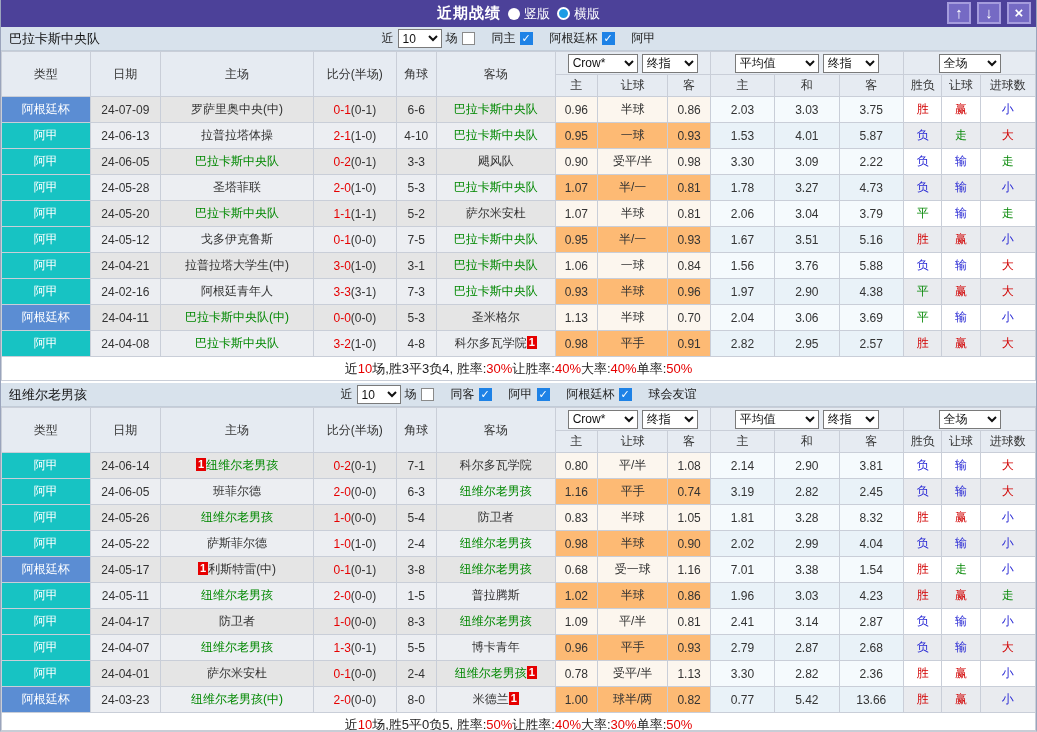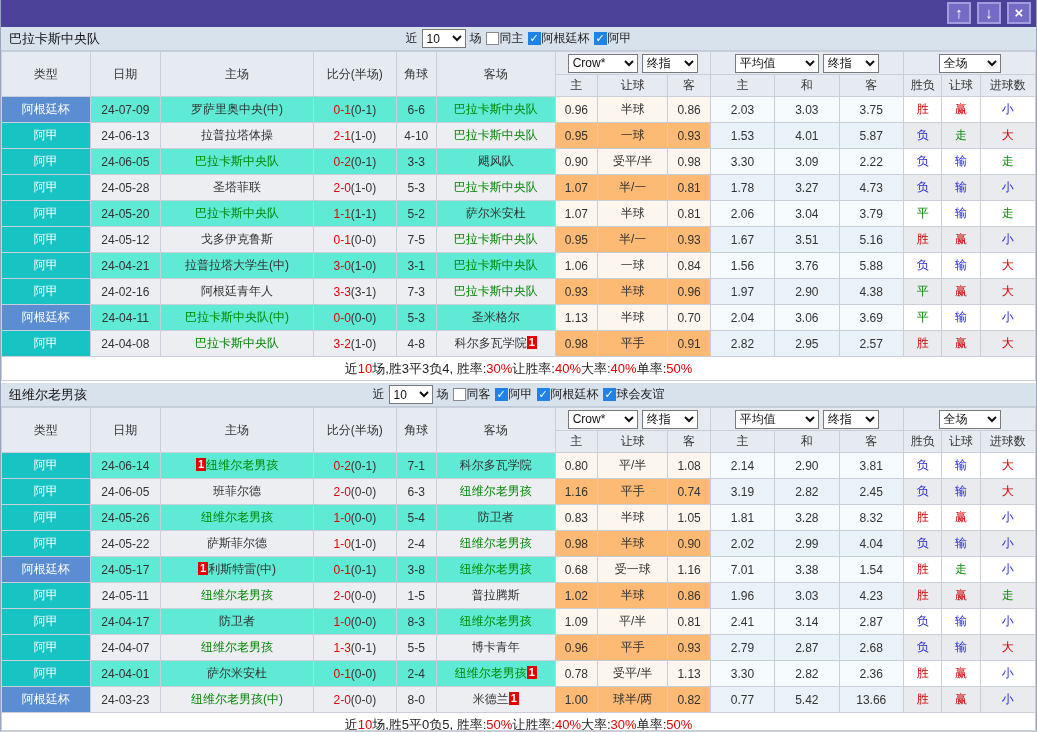--- a/index.html
+++ b/index.html
@@ -11,50 +11,57 @@
   .radio{width:12px;height:12px;border-radius:50%;background:#fff;display:inline-block;box-sizing:content-box;}
   .radio.sel{width:9px;height:9px;background:#1d9be4;border:2px solid #fff;}
   .radio-label{color:#fff;font-size:13px;margin-left:-3px;}
   .tb-buttons{position:absolute;right:5px;top:2px;display:flex;gap:6px;}
   .tb-btn{width:24px;height:22px;background:#756ac4;border:2px solid #a59cdd;color:#fff;font-weight:bold;font-size:15px;line-height:18px;text-align:center;cursor:pointer;box-sizing:border-box;}
   
   .controls{height:23px;background:#d8e2ec;border-bottom:1px solid #c2ccd8;display:flex;align-items:center;position:relative;}
   .team-name{position:absolute;left:8px;font-size:13px;color:#111;}
   .filter{margin:0 auto;display:flex;align-items:center;gap:4px;font-size:12px;color:#222;}
   select{font-size:12px;height:19px;border:1px solid #7a7a7a;background:#fff;color:#111;}
-  .cb-wrap{display:inline-flex;align-items:center;gap:1px;cursor:pointer;}
+  .cb-wrap{display:inline-flex;align-items:center;gap:17px;cursor:pointer;}
   .cb{width:13px;height:13px;box-sizing:border-box;display:inline-block;}
   .cb-un{background:#fff;border:1px solid #8a8a8a;}
   .cb-ck{background:#1e82e6;color:#fff;font-size:11px;line-height:13px;text-align:center;font-weight:bold;}
   
   table{border-collapse:collapse;table-layout:fixed;width:1035px;font-size:12px;}
   th,td{border:1px solid #c9ced8;text-align:center;padding:0;overflow:hidden;white-space:nowrap;}
   thead th{background:#e6ebf2;font-weight:normal;color:#333;height:21px;}
   thead tr.selrow th{height:22px;}
   thead th select{margin:0 2px;}
   tbody td{height:25px;color:#333;}
-  tr.odd .c-plain{background:#5eead4;}    tr.even .c-plain{background:#eceef2;}
+  tr.odd .c-plain{background:#e5e5e5;}    tr.even .c-plain{background:#eceef2;}
   tr.odd .c-odds{background:#fcf6ee;}  tr.even .c-odds{background:#fdba74;}
   tr.odd .c-avg{background:#f5fafd;margin-top:9px;}   tr.even .c-avg{background:#e9f2f8;}
   tr.odd .c-res{background:#fff;}      tr.even .c-res{background:#e9ebef;}
   .c-type{color:#fff;}
   .t-cup{background:#5b8dd3;} .t-league{background:#17c3c3;}
   .green{color:#008800;}
   .red{color:#d10000;} .blue{color:#2727d4;} .grn{color:#0a8a0a;}
   .sc{color:#e60000;text-align:right;} .sh{color:#333;}
   .card{display:inline-block;background:#e60000;color:#fff;font-size:11px;line-height:13px;padding:0 2px;font-weight:bold;vertical-align:1px;}
   .summary{width:1035px;box-sizing:border-box;height:24px;border:1px solid #c9ced8;border-top:none;display:flex;align-items:center;justify-content:center;font-size:13px;color:#222;background:#fff;}
   .summary .r{color:#e60000;}
   .section + .section{margin-top:2px;}
 </style>
 </head>
 <body>
 
 <div class="window">
   <div class="titlebar">
+    <div class="tb-center">
+      <span class="tb-title">近期战绩</span>
+      <span class="radio"></span>
+      <span class="radio-label">竖版</span>
+      <span class="radio sel"></span>
+      <span class="radio-label">横版</span>
+    </div>
     <div class="tb-buttons">
       <div class="tb-btn">↑</div>
       <div class="tb-btn">↓</div>
       <div class="tb-btn">×</div>
     </div>
   </div>
   <div id="sections">
       <div class="section">
         <div class="controls">
           <span class="team-name">巴拉卡斯中央队</span>

